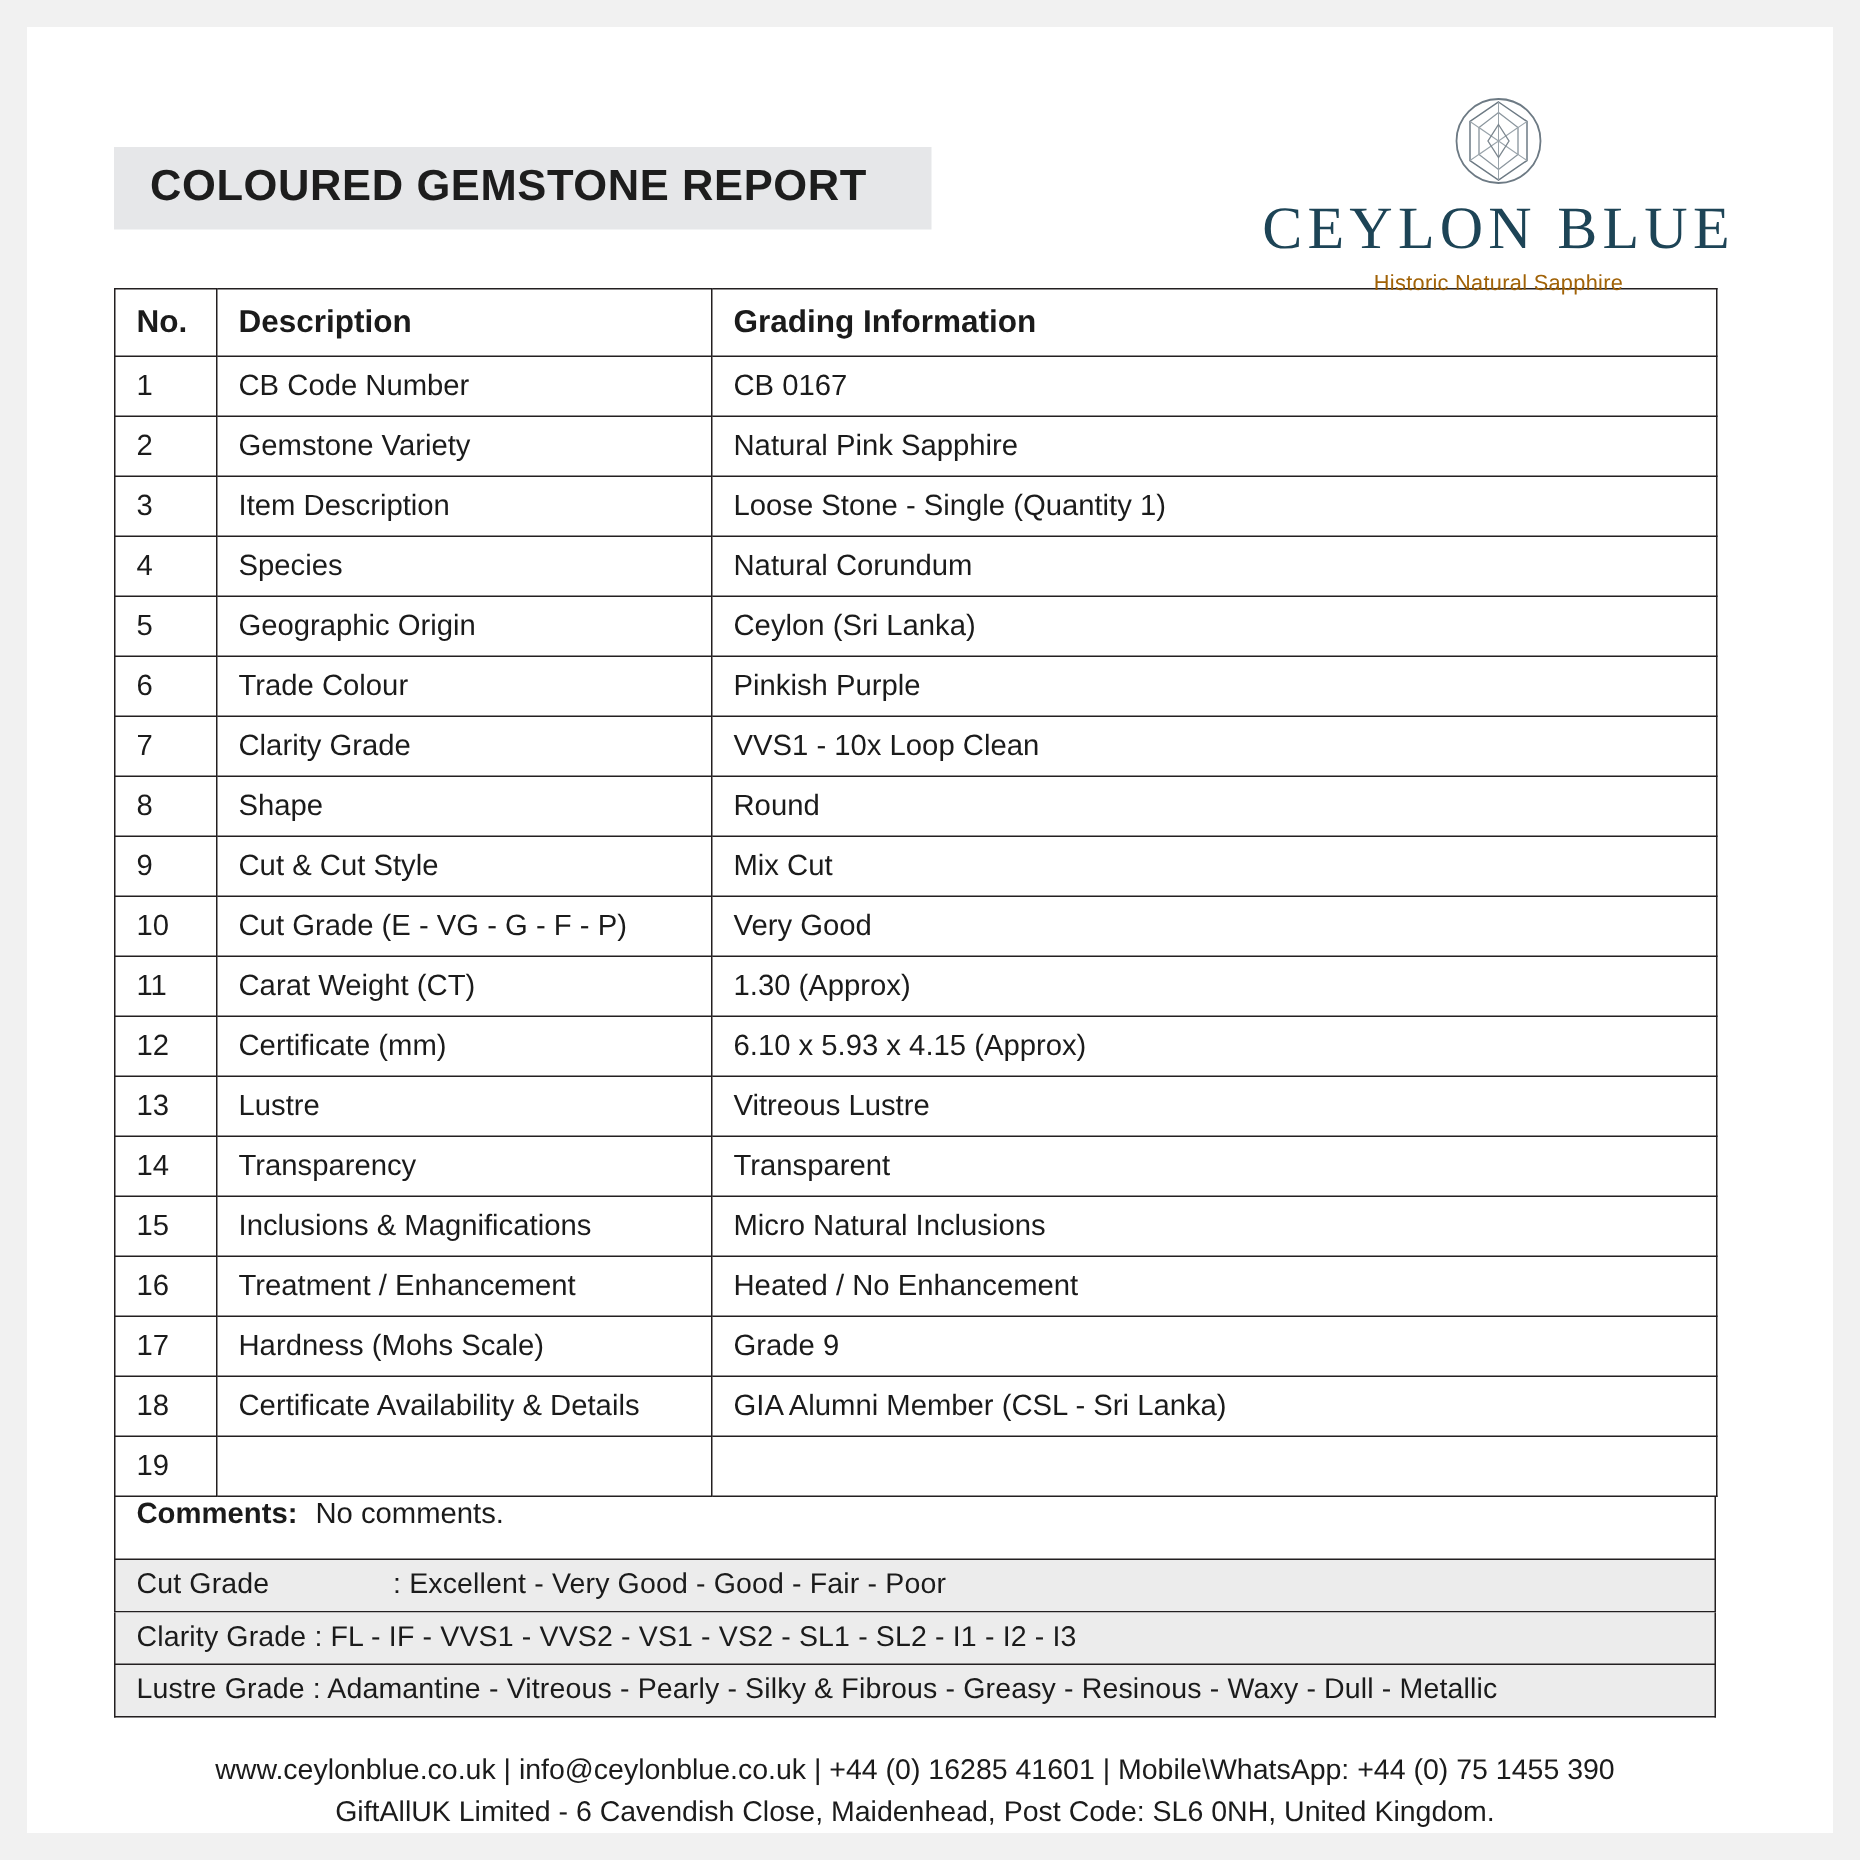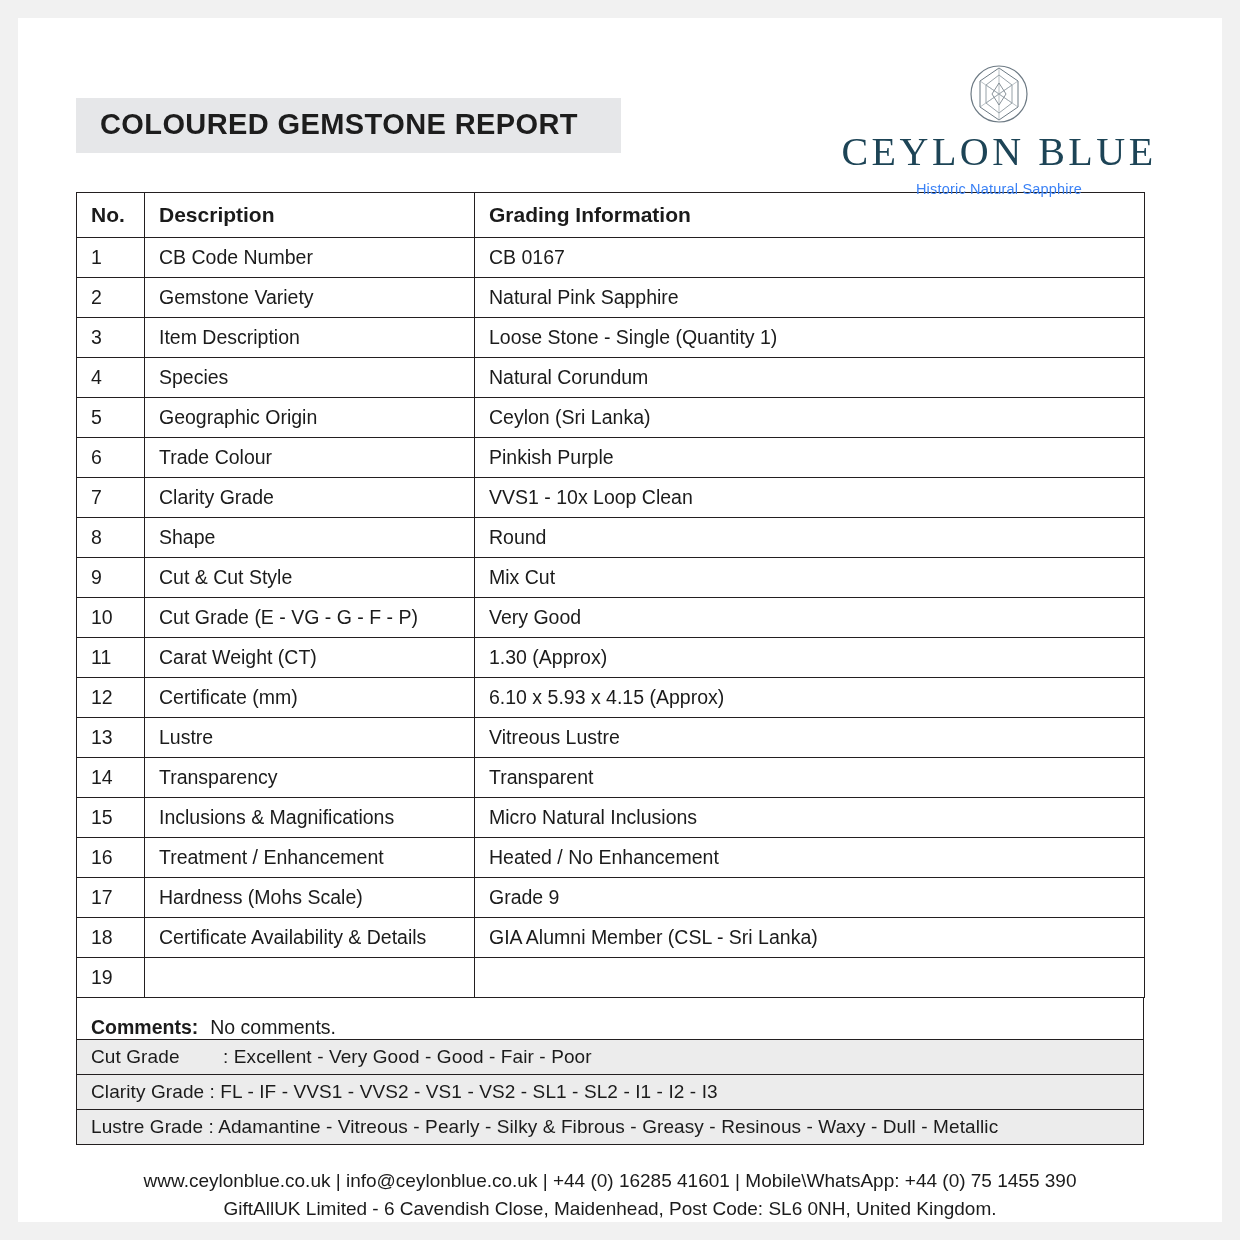--- a/index.html
+++ b/index.html
@@ -67,21 +67,21 @@
   .brand-name {
     font-family: "Liberation Serif", serif;
     font-size: 40px;
     letter-spacing: 3.5px;
     color: #1d4456;
     margin-top: 2px;
     white-space: nowrap;
   }
   .brand-tag {
     font-size: 14.5px;
-    color: #3b82f6;
+    color: #a16207;
     margin-top: 6px;
     letter-spacing: 0.2px;
   }
 
   
   table.report {
     border-collapse: collapse;
     width: 1068px;
     table-layout: fixed;
   }
@@ -115,41 +115,42 @@
   }
 
   
   .comments {
     border: 1px solid #231f20;
     border-top: none;
     width: 1068px;
     box-sizing: border-box;
     height: 42px;
     display: flex;
-    align-items: flex-end;
+    align-items: flex-start;
     padding-left: 14px;
     font-size: 19.5px;
   }
   .comments b {
     font-weight: bold;
     margin-right: 12px;
   }
   .legend-row {
     width: 1068px;
     box-sizing: border-box;
     border: 1px solid #231f20;
     border-top: none;
     background: #ececec;
     height: 35px;
     display: flex;
     align-items: center;
     padding-left: 14px;
     font-size: 19px;
     letter-spacing: 0.1px;
     white-space: nowrap;
+    gap: 39px;
   }
   .legend-row .lab {
     display: inline-block;
   }
   .legend-row.first .lab { width: 132px; }
 
   
   .footer {
     width: 1068px;
     text-align: center;

